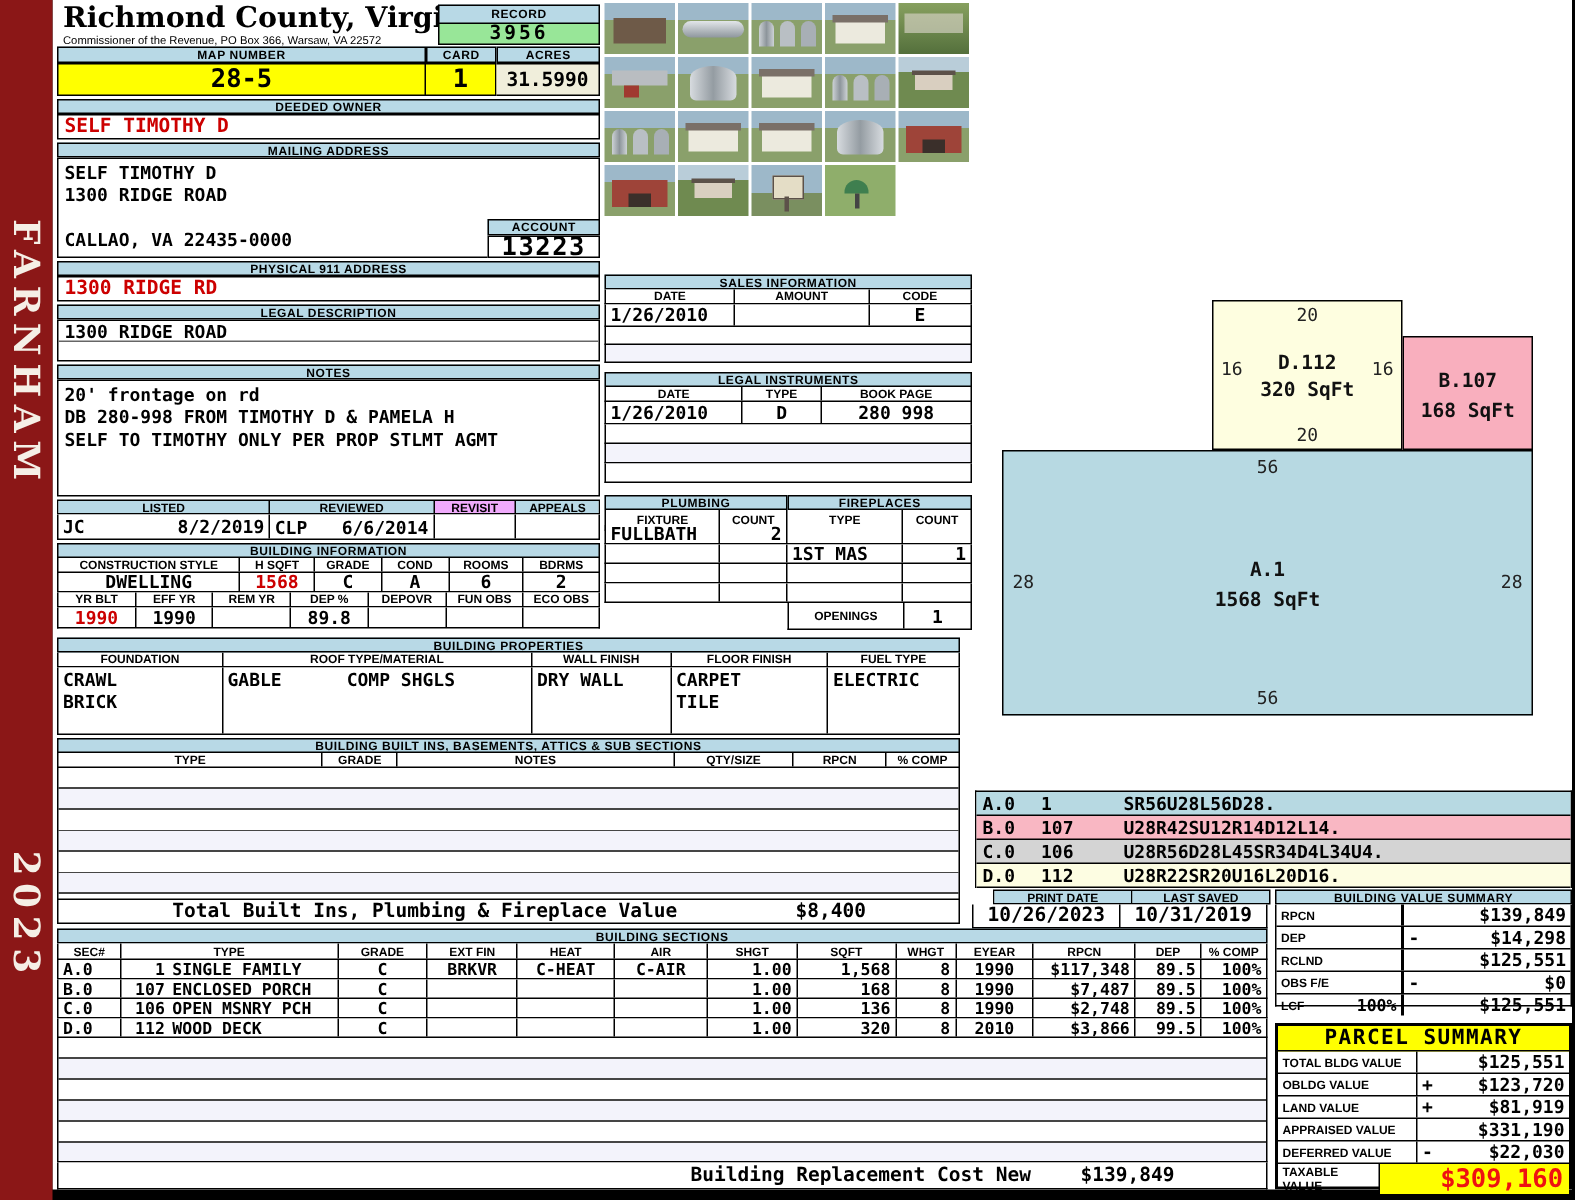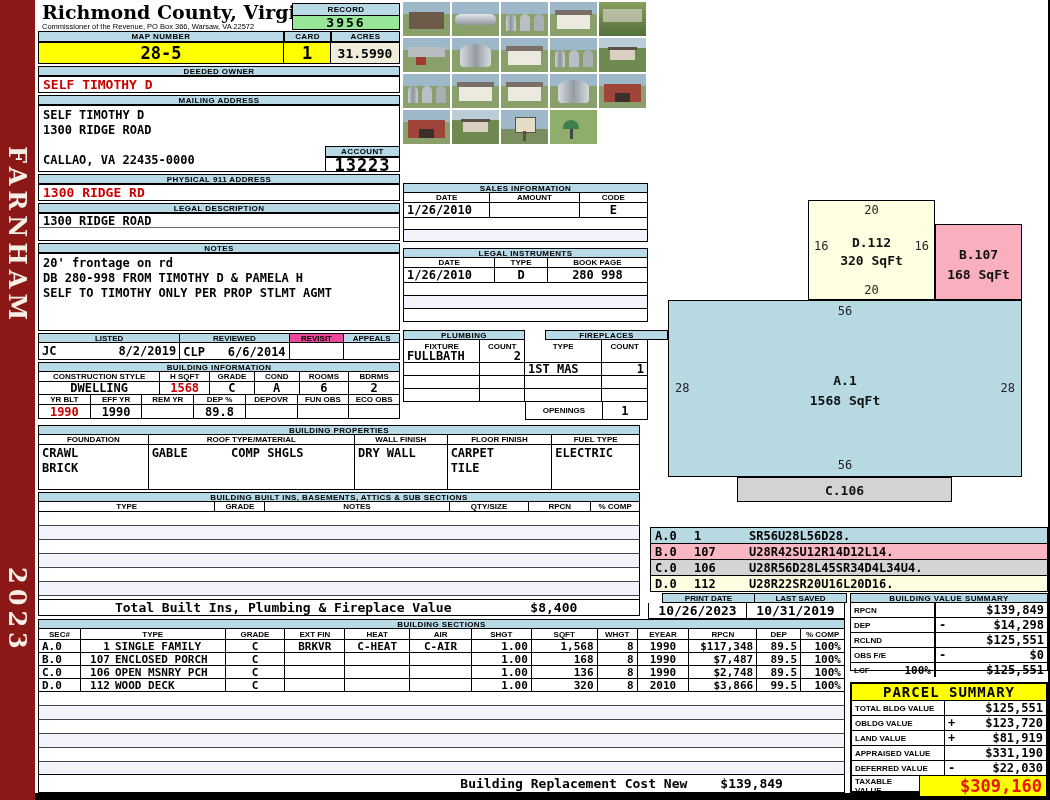--- a/index.html
+++ b/index.html
@@ -102,21 +102,21 @@
   <div class="abs shdr" style="left:38px;top:243px;width:362px;height:10px;">NOTES</div>
   <div class="abs box" style="left:38px;top:253px;width:362px;height:78px;padding:2px 4px;">
     <div class="mono" style="font-size:12px;line-height:15px;">20' frontage on rd</div>
     <div class="mono" style="font-size:12px;line-height:15px;">DB 280-998 FROM TIMOTHY D &amp; PAMELA H</div>
     <div class="mono" style="font-size:12px;line-height:15px;">SELF TO TIMOTHY ONLY PER PROP STLMT AGMT</div>
   </div>
 
   <div class="abs hrow" style="left:38px;top:333px;width:362px;height:10px;">
     <div class="ch" style="width:142px;background:#B8D9E6;">LISTED</div>
     <div class="ch" style="width:110px;background:#B8D9E6;">REVIEWED</div>
-    <div class="ch" style="width:55px;background:#ec4899;">REVISIT</div>
+    <div class="ch" style="width:55px;background:#f0abfc;">REVISIT</div>
     <div class="ch" style="width:55px;background:#B8D9E6;">APPEALS</div>
   </div>
   <div class="abs vrow" style="left:38px;top:343px;width:362px;height:17px;">
     <div class="vc" style="width:142px;justify-content:space-between;">
         <span>JC</span>
         <span>8/2/2019</span>
       </div>
     <div class="vc" style="width:110px;justify-content:space-between;align-items:flex-end;">
         <span>CLP</span>
         <span>6/6/2014</span>
@@ -239,21 +239,21 @@
   <div class="abs vrow" style="left:403px;top:268px;width:245px;height:15px;">
     <div class="vc" style="width:92px;">1/26/2010</div>
     <div class="vc cen" style="width:53px;">D</div>
     <div class="vc cen" style="width:100px;">280 998</div>
   </div>
   <div class="abs emptyrow" style="left:403px;top:283px;width:245px;height:13px;"></div>
   <div class="abs emptyrow lav" style="left:403px;top:296px;width:245px;height:13px;"></div>
   <div class="abs emptyrow" style="left:403px;top:309px;width:245px;height:13px;"></div>
 
   <div class="abs shdr" style="left:403px;top:330px;width:122px;height:10px;">PLUMBING</div>
-  <div class="abs shdr" style="left:545px;top:330px;width:123px;height:10px;">FIREPLACES</div>
+  <div class="abs shdr" style="left:525px;top:330px;width:123px;height:10px;">FIREPLACES</div>
   <div class="abs hrow" style="left:403px;top:340px;width:245px;height:14px;border-top:none;">
     <div class="ch" style="width:77px;">FIXTURE</div>
     <div class="ch" style="width:45px;">COUNT</div>
     <div class="ch" style="width:78px;">TYPE</div>
     <div class="ch" style="width:45px;">COUNT</div>
   </div>
   <div class="abs vrow" style="left:403px;top:350px;width:245px;height:13px;">
     <div class="vc" style="width:77px;">FULLBATH</div>
     <div class="vc rgt" style="width:45px;">2</div>
     <div class="vc" style="width:78px;"></div>
@@ -294,23 +294,20 @@
     <span class="lbl" style="top:22px;">B.107</span>
     <span class="lbl" style="top:42px;">168 SqFt</span>
   </div>
   <div class="sk" style="left:668px;top:300px;width:354px;height:177px;background:#B7D9E2;">
     <span class="dim" style="top:3px;left:0;right:0;text-align:center;">56</span>
     <span class="dim" style="left:6px;top:80px;">28</span>
     <span class="dim" style="right:6px;top:80px;">28</span>
     <span class="lbl" style="top:72px;">A.1</span>
     <span class="lbl" style="top:92px;">1568 SqFt</span>
     <span class="dim" style="bottom:4px;left:0;right:0;text-align:center;">56</span>
-  </div>
-  <div class="sk" style="left:737px;top:477px;width:215px;height:25px;background:#D3D3D3;">
-    <span class="lbl" style="top:5px;">C.106</span>
   </div>
 
   <div class="abs" style="left:650px;top:527px;width:398px;border:1px solid #000;border-bottom:none;">
     <div class="coderow" style="background:#B7D9E2;height:16px;">
       <span style="width:43px;padding-left:4px;">A.0</span>
       <span style="width:55px;">1</span>
       <span style="flex:1;">SR56U28L56D28.</span>
     </div>
     <div class="coderow" style="background:#F9B7C3;height:16px;">
       <span style="width:43px;padding-left:4px;">B.0</span>

